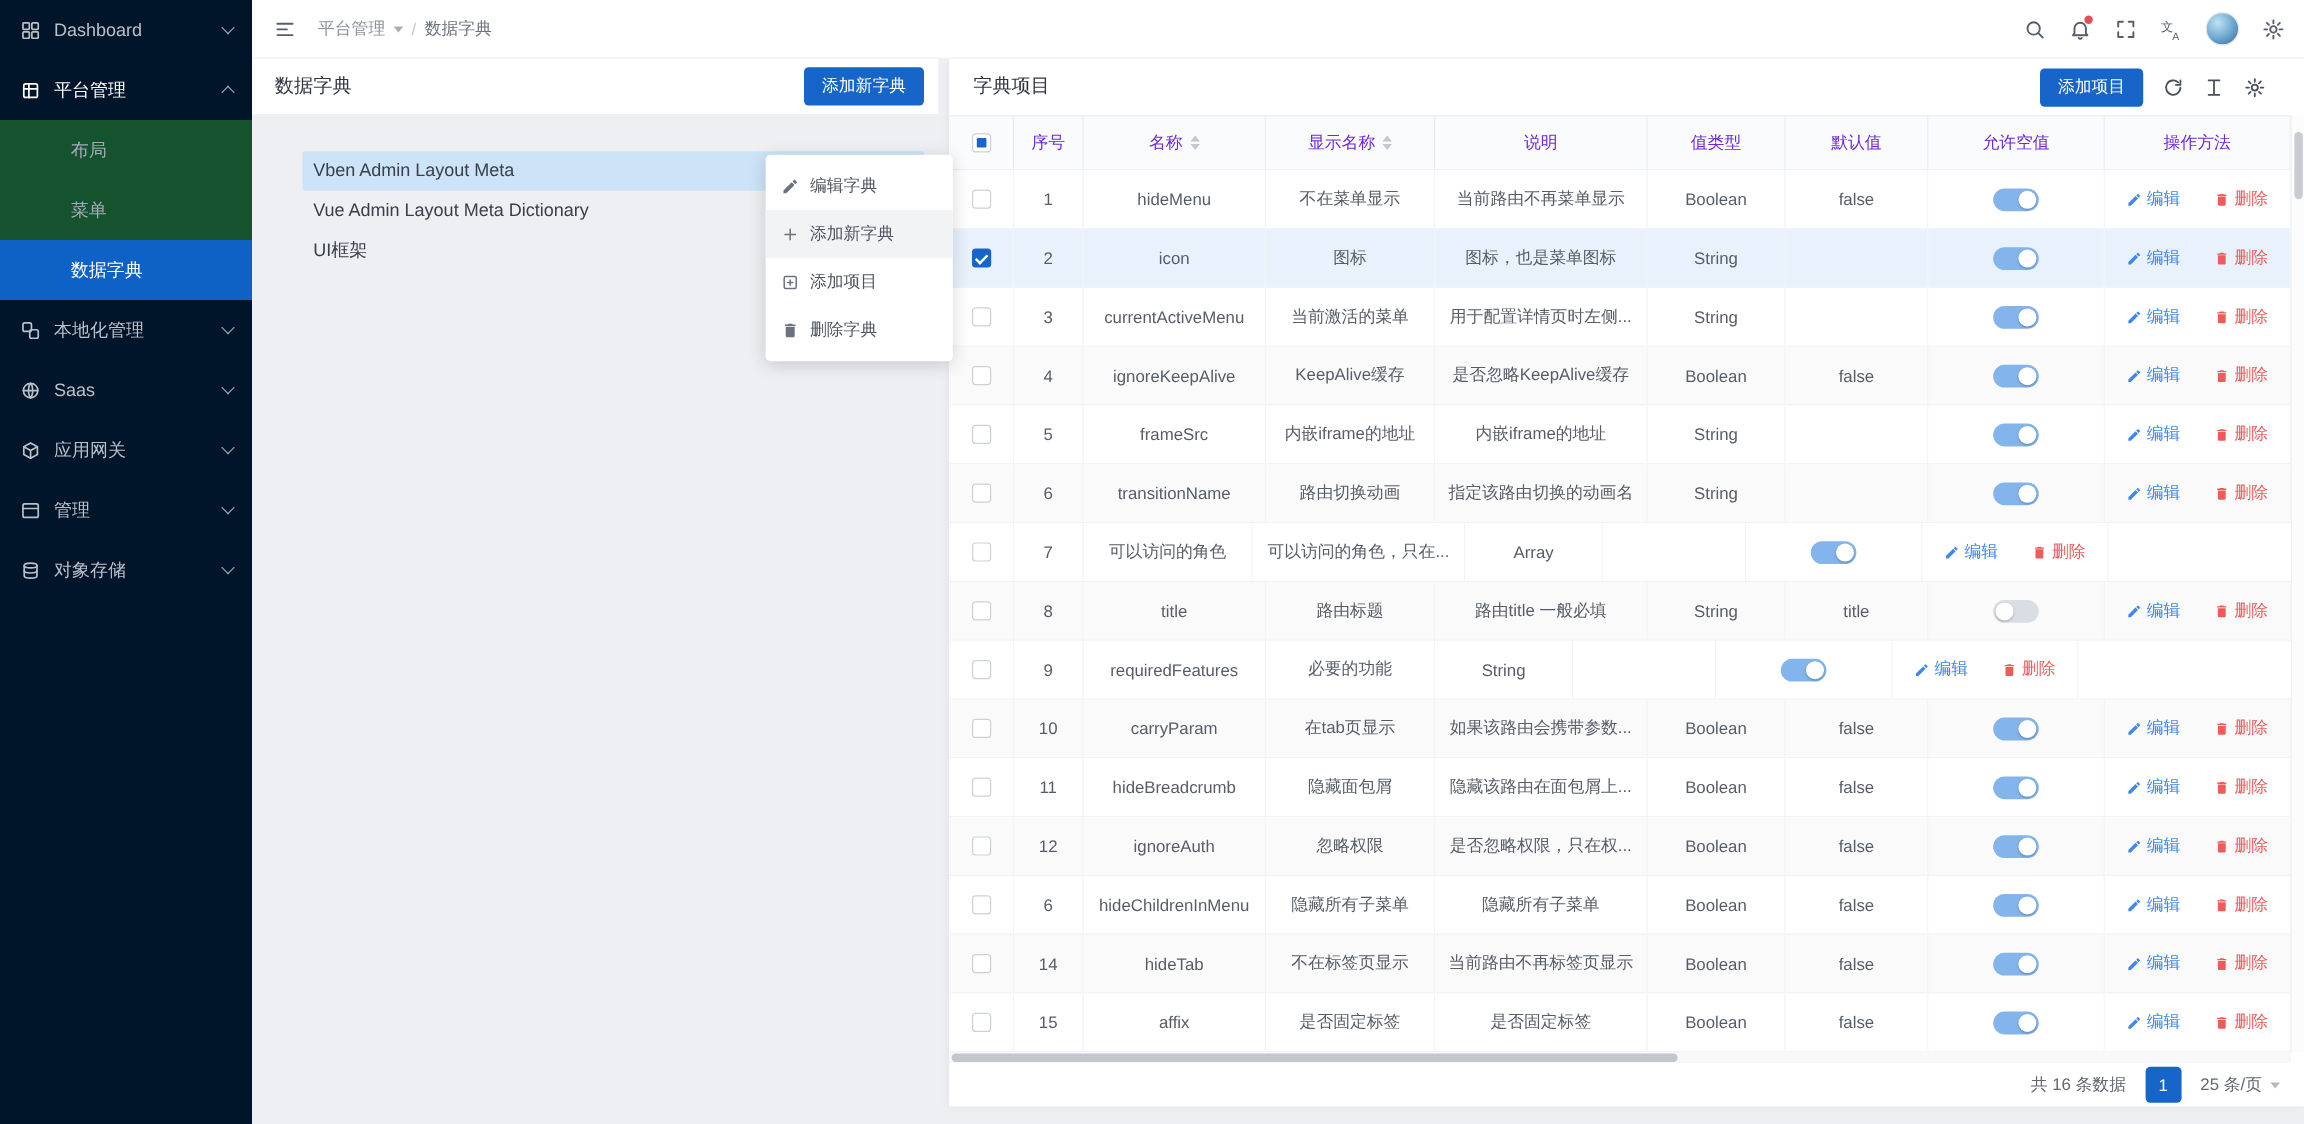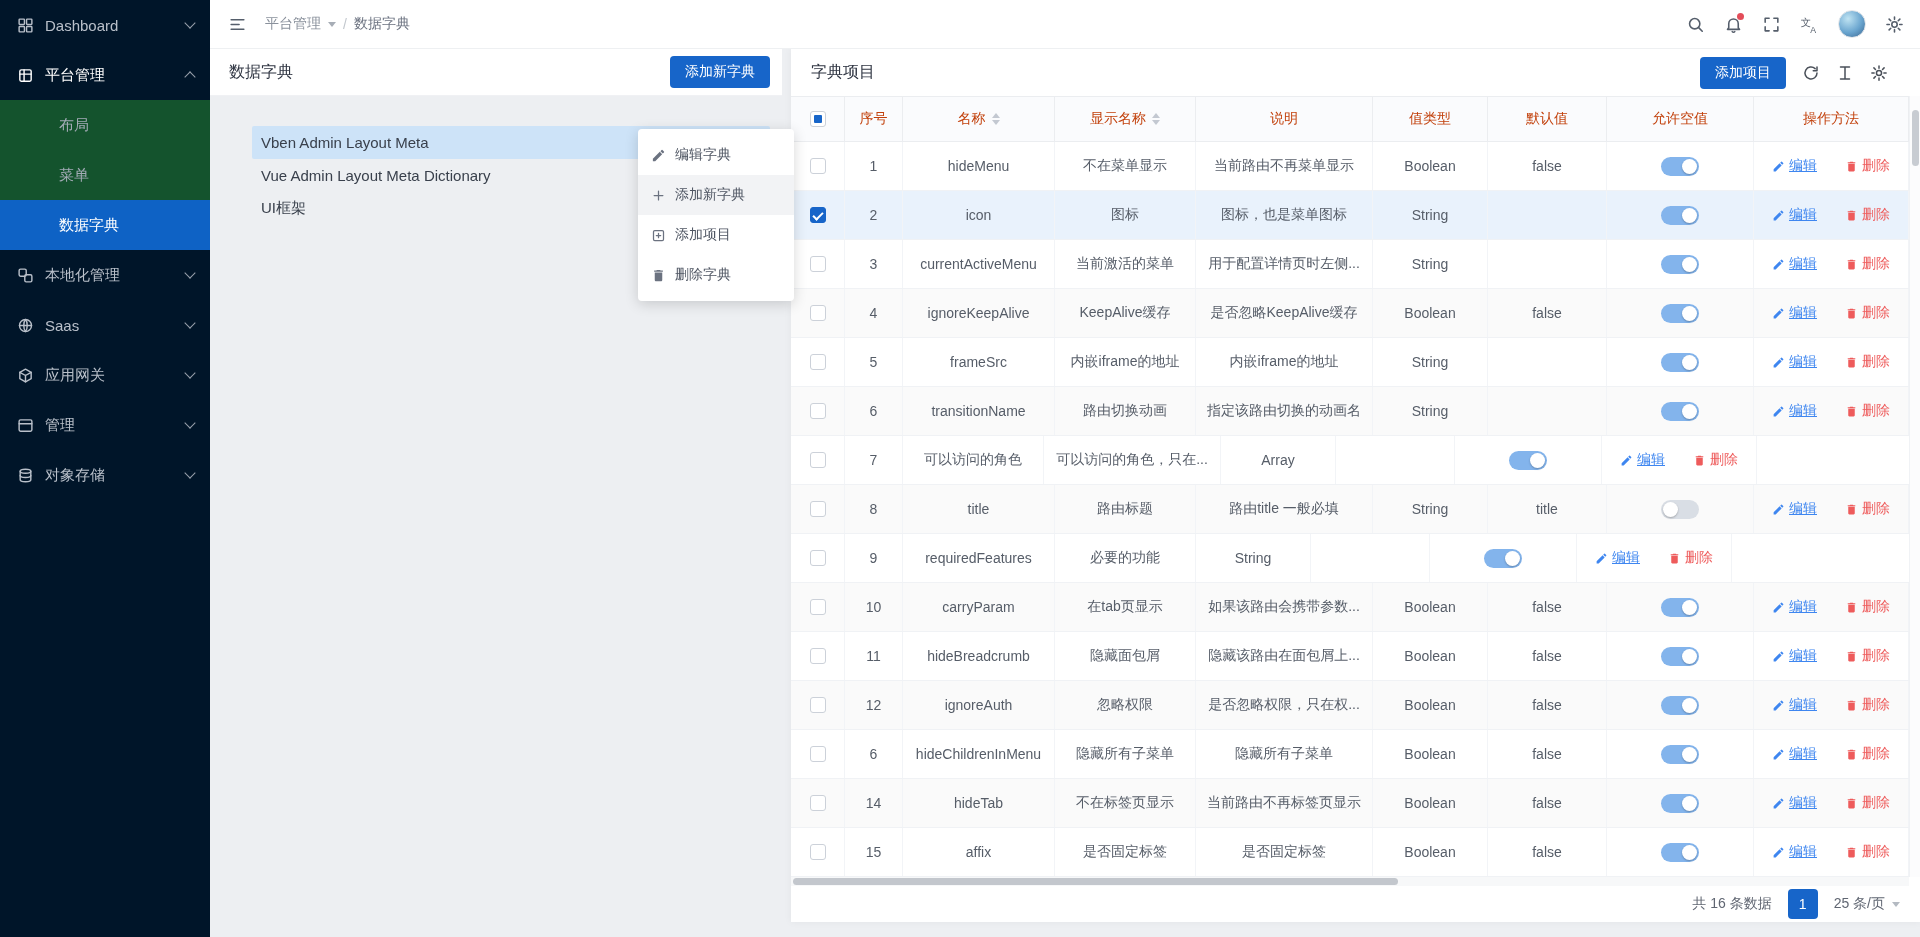--- a/index.html
+++ b/index.html
@@ -72,21 +72,21 @@
   .card-head { height:47px; flex:none; display:flex; align-items:center; justify-content:space-between;
     padding:0 32px 0 20px; }
   .head-tools { display:flex; align-items:center; gap:16px; }
   .tool-icon { width:18px; height:18px; color:#4a5059; cursor:pointer; }
   .tool-icon svg { width:18px; height:18px; }
 
   
   .table { position:relative; width:1129px; flex:none; }
   .thead { display:flex; width:1118px; height:46px; background:#fafbfd; border-top:1px solid #ebedf0;
     border-bottom:1px solid #ebedf0; }
-  .th { display:flex; align-items:center; justify-content:center; font-size:14px; color:#c2410c;
+  .th { display:flex; align-items:center; justify-content:center; font-size:14px; color:#6d28d9;
     border-right:1px solid #ebedf0; flex:none; }
   .sorter { display:inline-flex; flex-direction:column; margin-left:6px; gap:2px; cursor:pointer; }
   .sorter i { width:0; height:0; border-left:4px solid transparent; border-right:4px solid transparent; }
   .sorter .up { border-bottom:5px solid #c3c8d1; }
   .sorter .down { border-top:5px solid #c3c8d1; }
   .tbody { width:1118px; }
   .tr { display:flex; height:49px; background:#fff; border-bottom:1px solid #f0f2f5; }
   .tr.stripe { background:#fafafa; }
   .tr.selected { background:#e9f2fc; }
   .td { display:flex; align-items:center; justify-content:center; font-size:14px; color:#565d68;
@@ -103,21 +103,21 @@
     background:#1765c9; border-radius:1px; }
 
   .switch { width:38px; height:19px; border-radius:10px; background:#83b4ec; position:relative;
     display:inline-block; cursor:pointer; }
   .switch::after { content:""; position:absolute; top:2px; right:2px; width:15px; height:15px;
     border-radius:50%; background:#fff; box-shadow:0 1px 2px rgba(0,0,0,.25); }
   .switch.off { background:#d9dee5; }
   .switch.off::after { left:2px; right:auto; }
 
   .act { display:inline-flex; align-items:center; gap:4px; font-size:14px; cursor:pointer; }
-  .act.edit { color:#3e86f0; margin-right:28px;text-decoration:underline; }
+  .act.edit { color:#3e86f0; margin-right:28px; }
   .act.del { color:#ee5b5b; }
   .act-ic { width:13px; height:13px; }
   .act-ic svg { width:13px; height:13px; }
 
   .vscroll { position:absolute; right:0; top:0; bottom:0; width:11px; background:#fcfcfd;
     border-left:1px solid #f0f2f5; }
   .vthumb { position:absolute; left:2px; top:14px; width:7px; height:56px; border-radius:4px; background:#c8ccd2; display:block; }
 
   .hscroll { height:9px; flex:none; width:1118px; background:#f7f8f9; position:relative; }
   .hthumb { position:absolute; left:2px; top:1px; width:605px; height:7px; border-radius:4px; background:#c3c7cd; display:block; }

